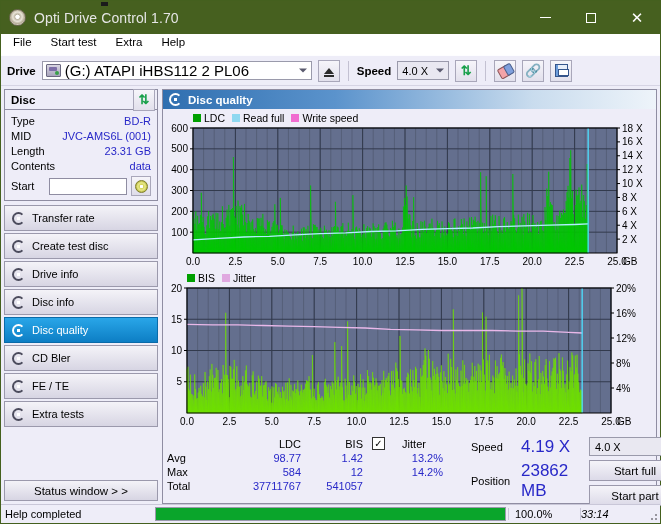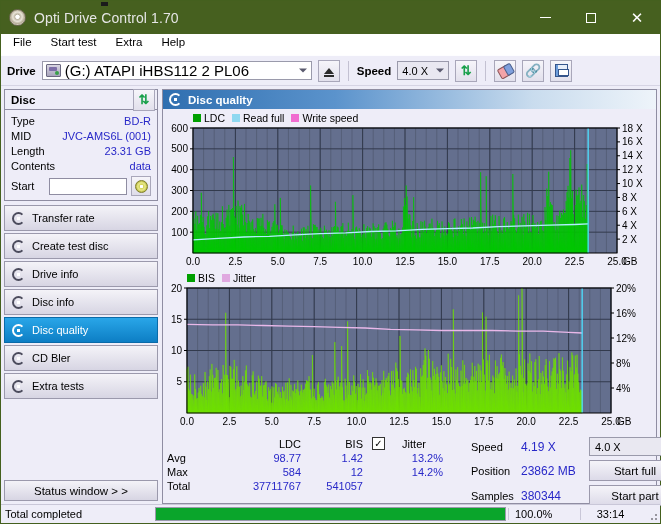--- a/index.html
+++ b/index.html
@@ -164,40 +164,40 @@
   }
   .stats-left { flex:0 0 300px; }
   .st-grid { display:grid; grid-template-columns:52px 82px 62px 22px 58px; row-gap:2px; align-items:center; }
   .st-hd { text-align:right; font-size:11px; color:#000; }
   .st-lbl { text-align:left; font-size:11px; color:#000; }
   .st-val { text-align:right; font-size:11px; color:#2828c8; }
   .chk { width:13px;height:13px;border:1px solid #333; background:#fff; display:flex;align-items:center;justify-content:center; font-size:10px;}
   .stats-right { flex:1 1 auto; display:flex; gap:6px; }
   .sr-grid { display:grid; grid-template-columns:50px 62px; row-gap:4px; align-items:center; }
   .sr-lbl { font-size:11px; }
-  .sr-val { font-size:12px; color:#2828c8; }
+  .sr-val { font-size:17px; color:#2828c8; }
   .sr-btns { display:flex; flex-direction:column; gap:4px; width:92px; }
   .sel-speed {
     height:19px; background:#e9e8f1;border:1px solid #9a9aab;
     display:flex;align-items:center;padding-left:5px; position:relative; font-size:11px;
   }
   .btn {
     height:21px; background:linear-gradient(#f5f4f9,#dcdae8); border:1px solid #9b99ac;
     display:flex;align-items:center;justify-content:center; font-size:11.5px;
   }
   
   .statusbar {
     height:19px; flex:0 0 19px; display:flex; align-items:center;
     background:#eeedf8; border-top:1px solid #c9c7d8; font-size:11px;
   }
   .sb-text { width:152px; padding-left:4px; }
   .sb-progwrap { flex:1 1 auto; height:14px; border:1px solid #9a9aab; background:#fff; margin:0 2px; position:relative; }
   .sb-prog { position:absolute; left:0; top:0; bottom:0; width:100%; background:#0aa52b; }
   .sb-pct { width:72px; padding-left:6px; border-left:1px solid #c9c7d8; }
-  .sb-time { width:66px; text-align:center; padding-right:6px; border-left:1px solid #c9c7d8;}
+  .sb-time { width:66px; text-align:left; padding-right:6px; border-left:1px solid #c9c7d8;font-style:italic;}
   .sb-grip { width:14px; height:100%; position:relative; }
   .sb-grip:after{
     content:""; position:absolute; right:2px; bottom:2px; width:8px;height:8px;
     background:
       radial-gradient(circle 1px at 2px 6px,#97959f 99%,transparent),
       radial-gradient(circle 1px at 6px 6px,#97959f 99%,transparent),
       radial-gradient(circle 1px at 6px 2px,#97959f 99%,transparent);
   }
   .blackdot { position:absolute; width:7px; height:4px; background:#1b1b1b; }
 </style>
@@ -315,20 +315,24 @@
           <span class="nav-ico"></span>
           <span>Disc info</span>
         </div>
         <div class="nav-item active">
           <span class="nav-ico"></span>
           <span>Disc quality</span>
         </div>
         <div class="nav-item">
           <span class="nav-ico"></span>
           <span>CD Bler</span>
+        </div>
+        <div class="nav-item">
+          <span class="nav-ico"></span>
+          <span>FE / TE</span>
         </div>
         <div class="nav-item">
           <span class="nav-ico"></span>
           <span>Extra tests</span>
         </div>
       </div>
 
       <div class="left-spacer"></div>
       <div class="status-btn">Status window &gt; &gt;</div>
     </div>
@@ -619,21 +623,21 @@
               <div class="btn">Start full</div>
               <div class="btn">Start part</div>
             </div>
           </div>
         </div>
       </div>
     </div>
   </div>
 
   <div class="statusbar">
-    <div class="sb-text">Total completed</div>
+    <div class="sb-text">Help completed</div>
     <div class="sb-progwrap">
       <div class="sb-prog" id="progfill" style="background: rgb(10, 165, 43); width: 100%;"></div>
     </div>
     <div class="sb-pct">100.0%</div>
     <div class="sb-time">33:14</div>
     <div class="sb-grip"></div>
   </div>
 </div>
 
 </body></html>

